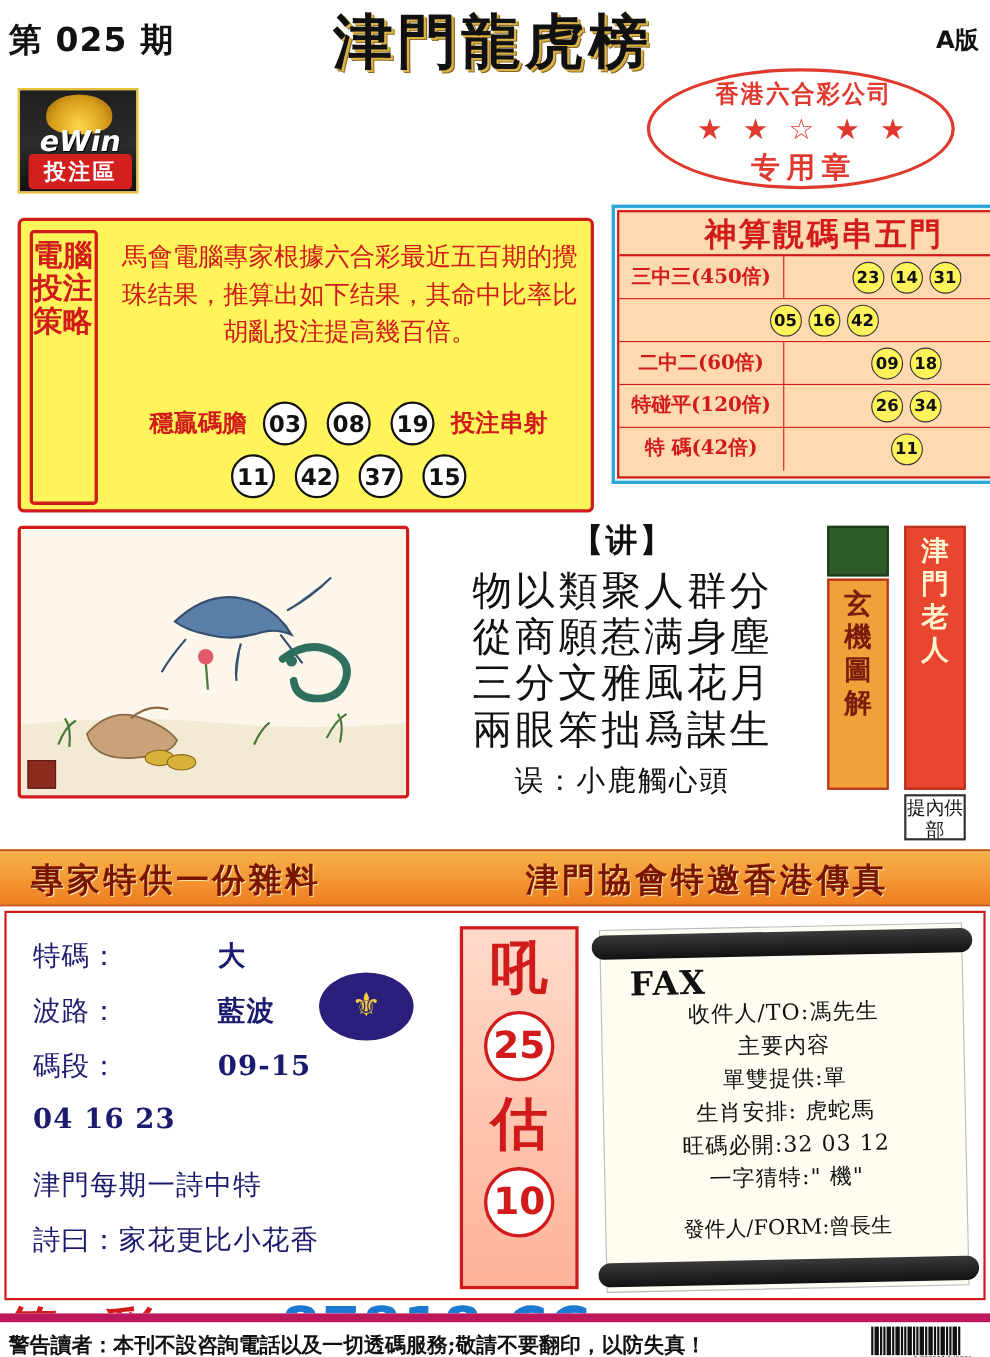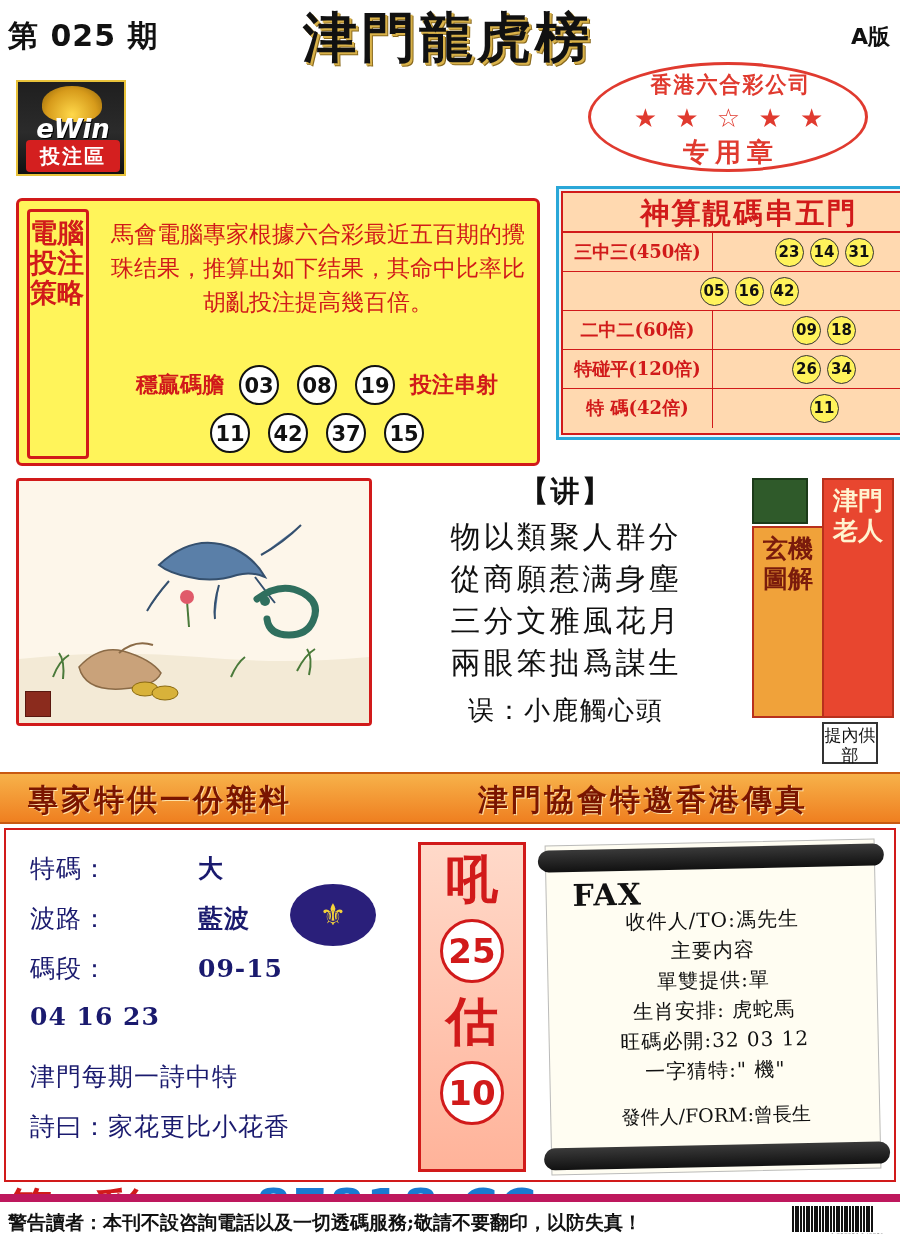--- a/index.html
+++ b/index.html
@@ -140,31 +140,31 @@
     background:#8b2b1d; border:1px solid #5a180f;
   }
 
   
   .poem { position:absolute; left:398px; top:472px; width:336px; text-align:center; }
   .poem-head {
     font-size:29px; font-weight:bold; color:#111; letter-spacing:2px;
     font-family:"DejaVu Serif","Liberation Serif",serif; margin-bottom:4px;
   }
   .poem-line {
-    font-size:30px; color:#111; line-height:42px; letter-spacing:3px;
+    font-size:36px; color:#111; line-height:42px; letter-spacing:3px;
     font-family:Liberation Sans, sans-serif;
   }
   .poem-note {
     font-size:26px; color:#111; line-height:40px; letter-spacing:2px; margin-top:6px;
     font-family:"DejaVu Serif","Liberation Serif",serif;
   }
 
   
   .vbanner {
-    position:absolute; width:72px; background:#e8462f; border:2px solid #b8301c;
+    position:absolute; width:56px; background:#e8462f; border:2px solid #b8301c;
     color:#fff4d0; font-size:25px; font-weight:bold; text-align:center;
     line-height:30px; padding:6px 2px; letter-spacing:0;
     font-family:"DejaVu Serif","Liberation Serif",serif;
   }
   .vb1 { left:752px; top:478px; height:240px; background:#f0a23a; color:#7a1b0c; border-color:#b8301c; }
   .vb2 { left:822px; top:478px; height:240px; background:#e8462f; color:#fff4d0; }
   .vb-icon {
     position:absolute; left:752px; top:478px; width:56px; height:46px;
     background:#2f5a2a; border:2px solid #1c3a19;
   }

